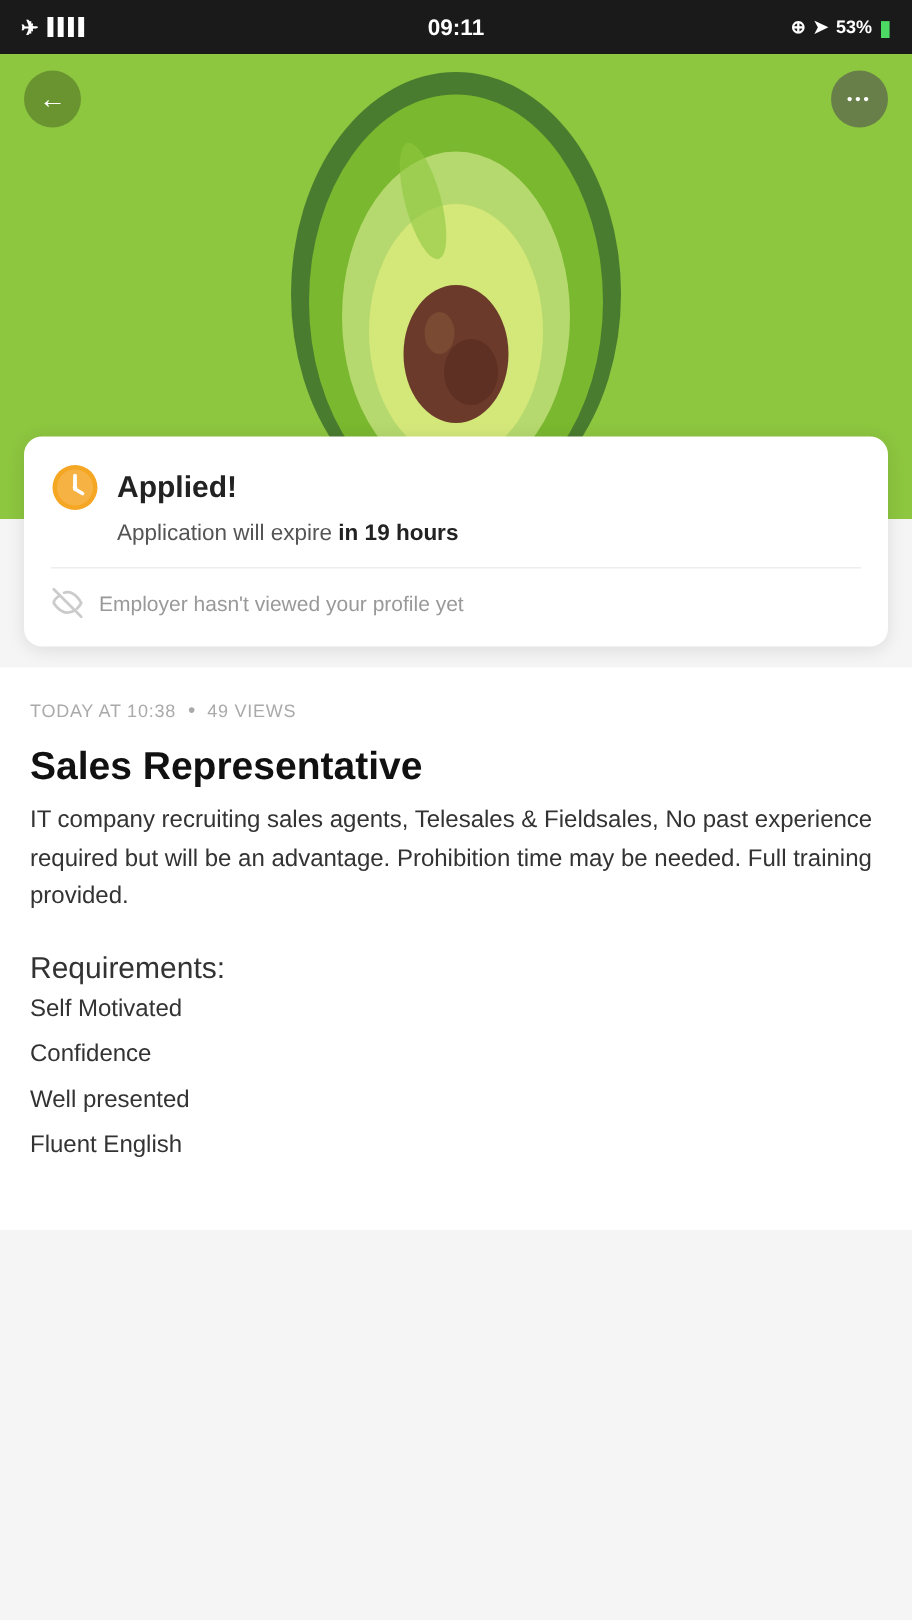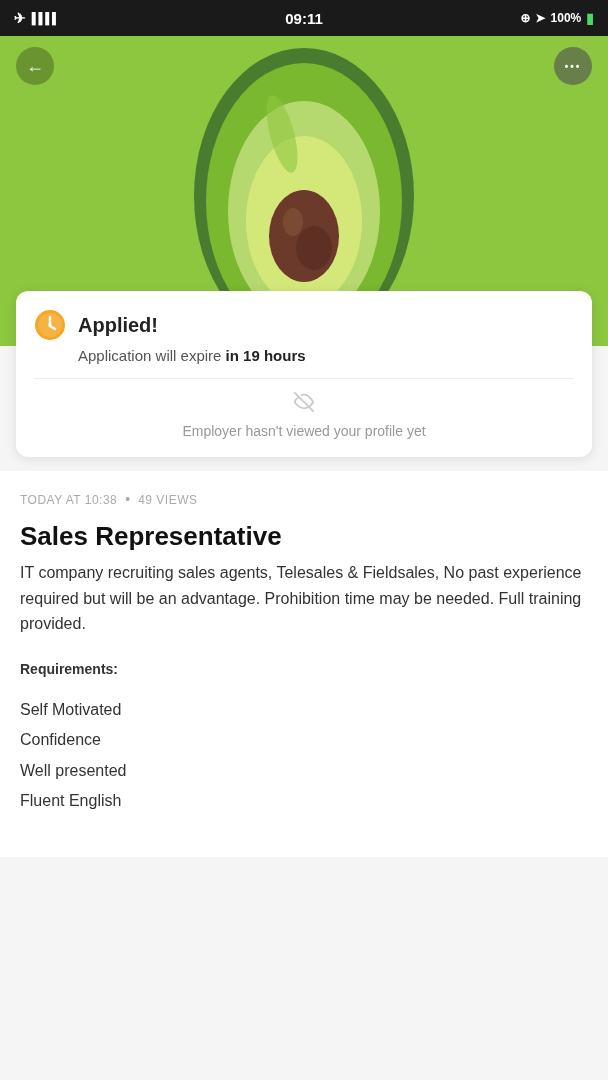--- a/index.html
+++ b/index.html
@@ -141,21 +141,20 @@
       font-weight: 700;
       color: #222;
     }
 
     .viewed-row {
       display: flex;
       align-items: center;
       gap: 10px;
       padding-top: 12px;
       border-top: 1px solid #eee;
-      flex-direction: column;
     }
 
     .viewed-icon {
       width: 22px;
       height: 22px;
       opacity: 0.5;
       flex-shrink: 0;
     }
 
     .viewed-text {
@@ -205,45 +204,44 @@
     }
 
     .job-description {
       font-size: 16px;
       color: #333;
       line-height: 1.6;
       margin-bottom: 24px;
     }
 
     .requirements-heading {
-      font-size: 14px;
-      font-weight: 700;
+      font-size: 20px;
+      font-weight: 400;
       color: #333;
-      margin-bottom: 18px;
     }
 
     .requirements-list {
       font-size: 16px;
       color: #333;
       line-height: 1.9;
     }
   </style>
 </head>
 <body>
 
 <div class="status-bar">
   <div class="status-left">
     <span style="font-size:14px;">✈</span>
     <span style="font-size:11px; letter-spacing:-1px;">▌▌▌▌</span>
   </div>
   <span class="status-center">09:11</span>
   <div class="status-right">
     <span style="font-size:12px;">⊕</span>
     <span style="font-size:12px;">➤</span>
-    <span>100%</span>
+    <span>53%</span>
     <span style="color:#4cd964; font-size:14px;">▮</span>
   </div>
 </div>
 
 <div class="hero">
 
   <div class="avocado-container">
     <svg viewBox="0 0 260 320" xmlns="http://www.w3.org/2000/svg" width="260" height="320">
 
       <ellipse cx="130" cy="170" rx="110" ry="148" fill="#4a7c2f"></ellipse>

